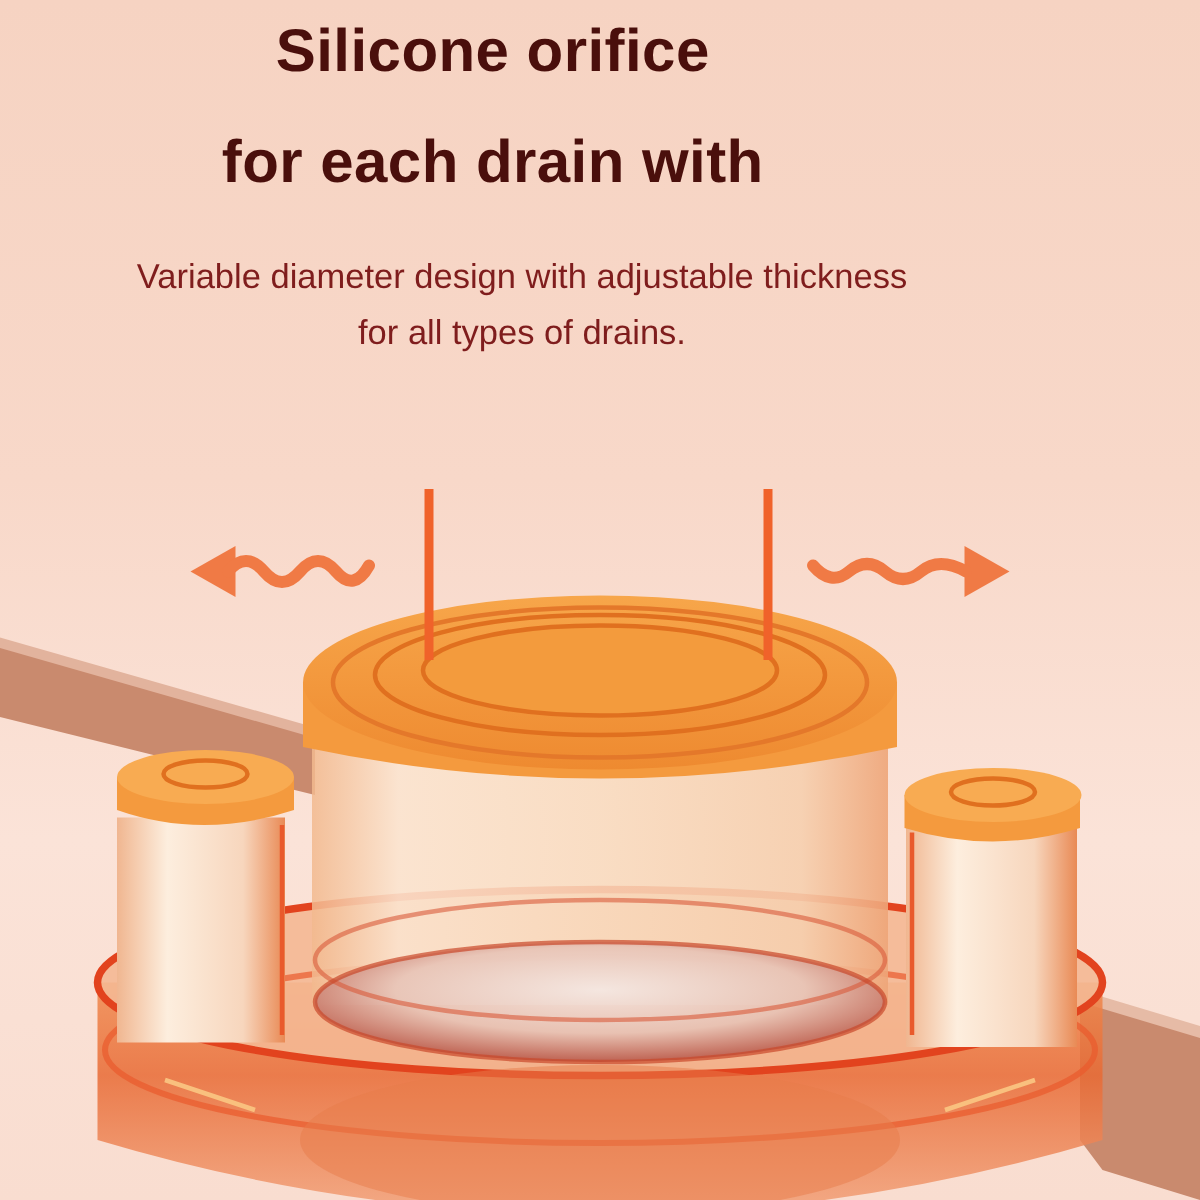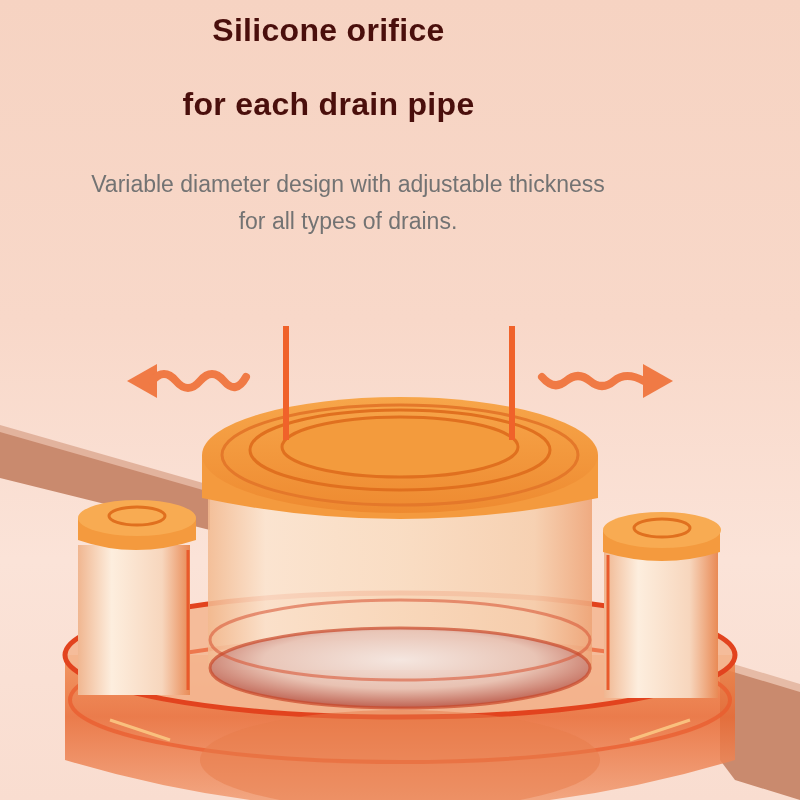--- a/index.html
+++ b/index.html
@@ -3,37 +3,37 @@
   <meta charset="utf-8">
   <style>
     html, body { margin: 0; padding: 0; }
     body {
       width: 800px; height: 800px; overflow: hidden; position: relative;
       background: linear-gradient(180deg, #f6d3c2 0%, #f8d8c9 40%, #fbe3d8 70%, #f9ddd0 100%);
       font-family: "Liberation Sans", sans-serif;
     }
     .headline {
       position: absolute; left: 0; width: 657px; text-align: center;
-      font-weight: bold; font-size: 32px; color: #4a0f0c; letter-spacing: 0.3px;
+      font-weight: bold; font-size: 40px; color: #4a0f0c; letter-spacing: 0.3px;
     }
     .headline.l1 { top: 12px; }
     .headline.l2 { top: 86px; }
     .subtitle {
       position: absolute; left: 0; width: 696px; text-align: center;
-      font-size: 23px; color: #737373;
+      font-size: 23px; color: #7f1d1d;
     }
     .subtitle.l1 { top: 171px; }
     .subtitle.l2 { top: 208px; }
     .scene { position: absolute; left: 0; top: 0; width: 800px; height: 800px; }
   </style>
 </head>
 <body>
 
 <div class="headline l1">Silicone orifice</div>
-<div class="headline l2">for each drain pipe</div>
+<div class="headline l2">for each drain with</div>
 <div class="subtitle l1">Variable diameter design with adjustable thickness</div>
 <div class="subtitle l2">for all types of drains.</div>
 
 <svg class="scene" viewBox="0 0 800 800" xmlns="http://www.w3.org/2000/svg">
   <defs>
     <linearGradient id="capGrad" x1="0" y1="0" x2="0" y2="1">
       <stop offset="0" stop-color="#f7a64a"></stop>
       <stop offset="1" stop-color="#ee8a30"></stop>
     </linearGradient>
     <linearGradient id="glassGrad" x1="0" y1="0" x2="1" y2="0">

